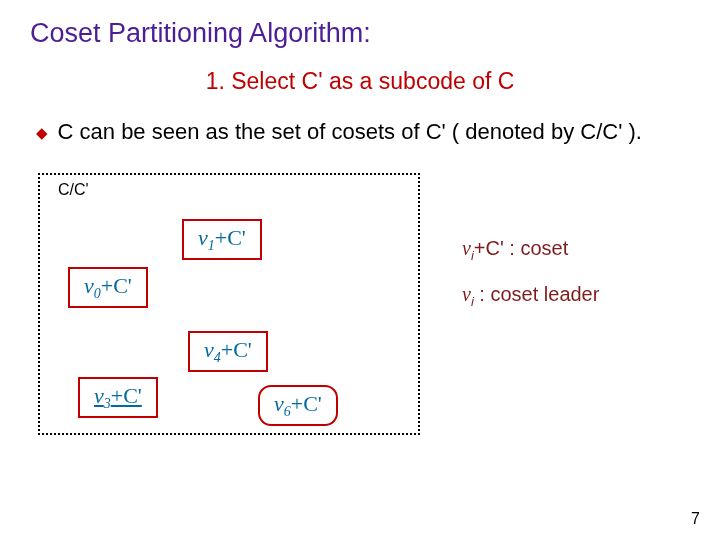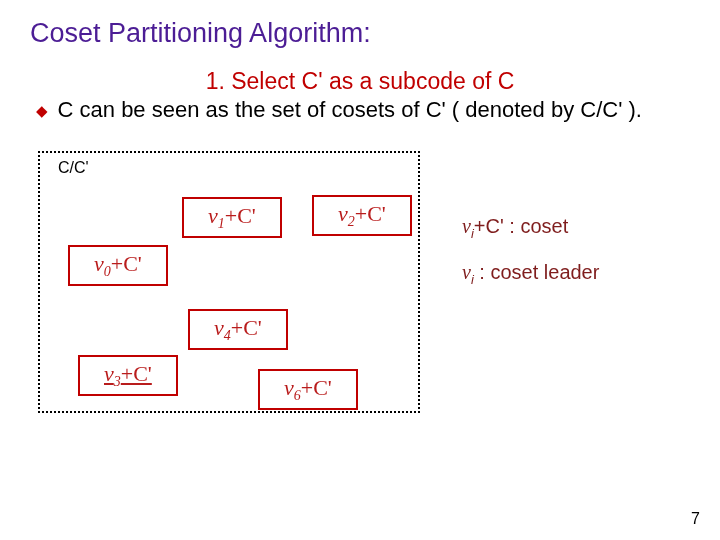--- a/index.html
+++ b/index.html
@@ -16,20 +16,21 @@
     color: #4c1d95;
     font-size: 27px;
     font-family: Verdana, sans-serif;
     margin-bottom: 19px;
   }
   .subtitle {
     text-align: center;
     color: #c00000;
     font-size: 23px;
     font-family: Verdana, sans-serif;
+    margin-bottom: 22px;
   }
   .bullet-row {
     display: flex;
     align-items: flex-start;
     margin: 0 6px 18px 6px;
     font-size: 22px;
     font-family: Verdana, sans-serif;
     color: #000;
   }
   .bullet-diamond {
@@ -55,24 +56,24 @@
   .cc-label {
     position: absolute;
     left: 18px;
     top: 6px;
     font-size: 16px;
     color: #000;
   }
   .coset {
     position: absolute;
     border: 2px solid #c00000;
-    padding: 4px 24px;
+    padding: 4px 14px;
     font-family: "Times New Roman", serif;
     font-size: 22px;
-    color: #b91c1c;
+    color: #0369a1;
     background: #fff;
     white-space: nowrap;
   }
   .coset .sub { font-size: 14px; vertical-align: sub; font-style: italic; }
   .coset .v { font-style: italic; }
   .legend {
     position: absolute;
     left: 432px;
     font-family: Verdana, sans-serif;
     font-size: 20px;
@@ -103,30 +104,27 @@
 <div class="diagram-area">
   <div class="coset-box">
     <div class="cc-label">C/C'</div>
 
     <div class="coset" style="left:28px; top:92px;">
       <span class="v">v</span><span class="sub">0</span><span>+C'</span>
     </div>
     <div class="coset" style="left:142px; top:44px;">
       <span class="v">v</span><span class="sub">1</span><span>+C'</span>
     </div>
-    <div class="coset" style="left:272px; top:42px;">
-      <span class="v">v</span><span class="sub">2</span><span>+C'</span>
-    </div>
     <div class="coset" style="left:38px; top:202px;text-decoration:underline;">
       <span class="v">v</span><span class="sub">3</span><span>+C'</span>
     </div>
     <div class="coset" style="left:148px; top:156px;">
       <span class="v">v</span><span class="sub">4</span><span>+C'</span>
     </div>
-    <div class="coset" style="left:218px; top:216px;">
+    <div class="coset" style="left:218px; top:210px;border-radius:13px;">
       <span class="v">v</span><span class="sub">6</span><span>+C'</span>
     </div>
   </div>
 
   <div class="legend" style="top:72px;">
     <span class="v">v</span><span class="sub">i</span><span>+C' : coset</span>
   </div>
   <div class="legend" style="top:118px;">
     <span class="v">v</span><span class="sub">i</span><span> : coset leader</span>
   </div>

